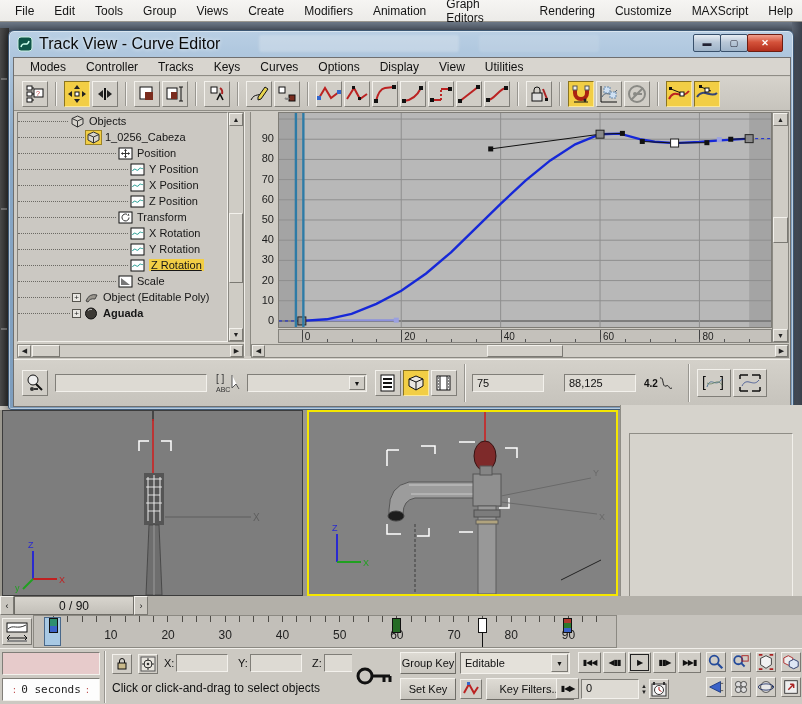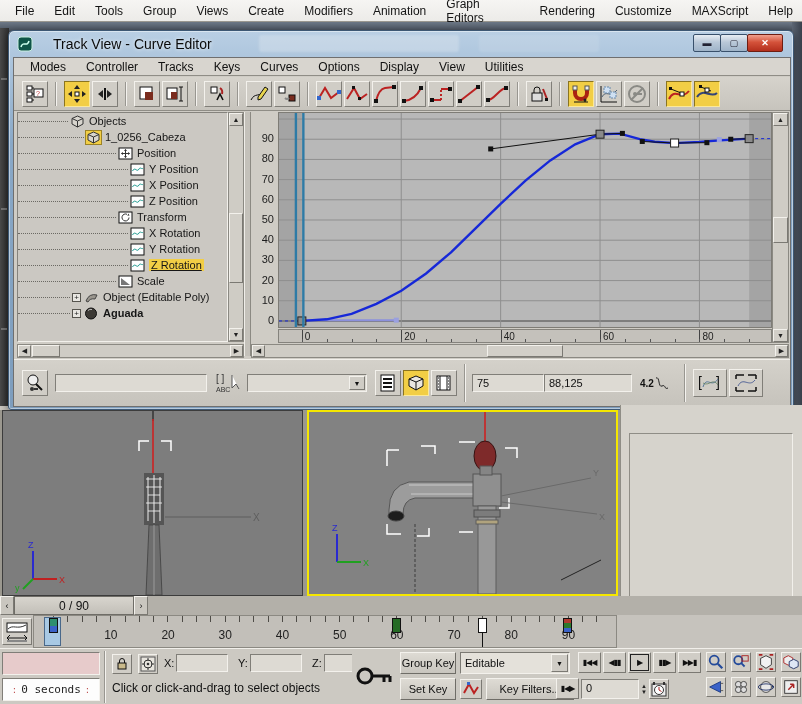--- a/index.html
+++ b/index.html
@@ -26,21 +26,21 @@
   
   #tv-window { position:absolute; left:8px; top:30px; width:786px; height:380px;
     border-radius:6px 6px 3px 3px;
     background:linear-gradient(#b9cfe4,#89a8c7 30%,#7d9dbd);
     box-shadow:0 3px 10px rgba(0,0,0,.55), inset 0 0 0 1px rgba(255,255,255,.45);
     border:1px solid #3d5874; }
   #tv-titlebar { position:absolute; left:0; top:0; right:0; height:26px; display:flex;
     align-items:center; padding-left:8px; }
   .blur-blob { position:absolute; top:4px; height:17px; border-radius:3px;
     background:rgba(230,235,240,.35); filter:blur(1px); }
-  #tv-title { margin-left:20px; font-size:14px; color:#0a0a0a;
+  #tv-title { margin-left:6px; font-size:16px; color:#0a0a0a;
     text-shadow:0 0 4px rgba(255,255,255,.9); }
   #tv-winbtns { position:absolute; right:10px; top:3px; display:flex; }
   .winbtn { width:28px; height:18px; border:1px solid #38506b; border-radius:2px;
     background:linear-gradient(#e8eef4,#b9c8d8 45%,#9fb4c9); display:flex;
     align-items:center; justify-content:center; font-size:9px; color:#223; margin-left:-1px; }
   .winbtn.close { width:36px; background:linear-gradient(#f0a08e,#d4523a 45%,#b32f1d);
     color:#fff; font-weight:bold; border-color:#6e1d12; border-radius:2px 2px 2px 2px; }
 
   #tv-client { position:absolute; left:4px; top:26px; width:778px; height:350px;
     background:#cfccc5; border:1px solid #6f6f6f; }
@@ -750,21 +750,21 @@
           </span>
         <span class="tb-btn">
             <svg width="18" height="20" viewBox="0 0 18 20" xmlns="http://www.w3.org/2000/svg">
               <rect x="2" y="3" width="13" height="14" fill="#fff" stroke="#111"></rect>
               <path d="M5 3 v14 M12 3 v14" stroke="#111"></path>
               <path d="M3 5h1M3 8h1M3 11h1M3 14h1M13 5h1M13 8h1M13 11h1M13 14h1" stroke="#111"></path>
             </svg>
           </span>
         <span class="tvs-sep noint"></span>
         <span class="field" style="width:72px;height:18px">75</span>
-        <span class="field" style="width:88px;height:18px;margin-left:0">88,125</span>
+        <span class="field" style="width:72px;height:18px;margin-left:20px">88,125</span>
         <span style="margin-left:8px;font-size:10px;font-weight:bold;display:flex;align-items:center">
           <span>4.2</span>
           <span>
               <svg width="16" height="18" viewBox="0 0 16 18" xmlns="http://www.w3.org/2000/svg">
                 <path d="M2 4 C6 2 4 14 8 12 C12 10 10 16 14 14" stroke="#222" fill="none"></path>
               </svg>
             </span>
         </span>
         <span class="tvs-sep noint" style="margin-left:14px"></span>
         <span class="tb-btn" style="width:34px;height:28px">

